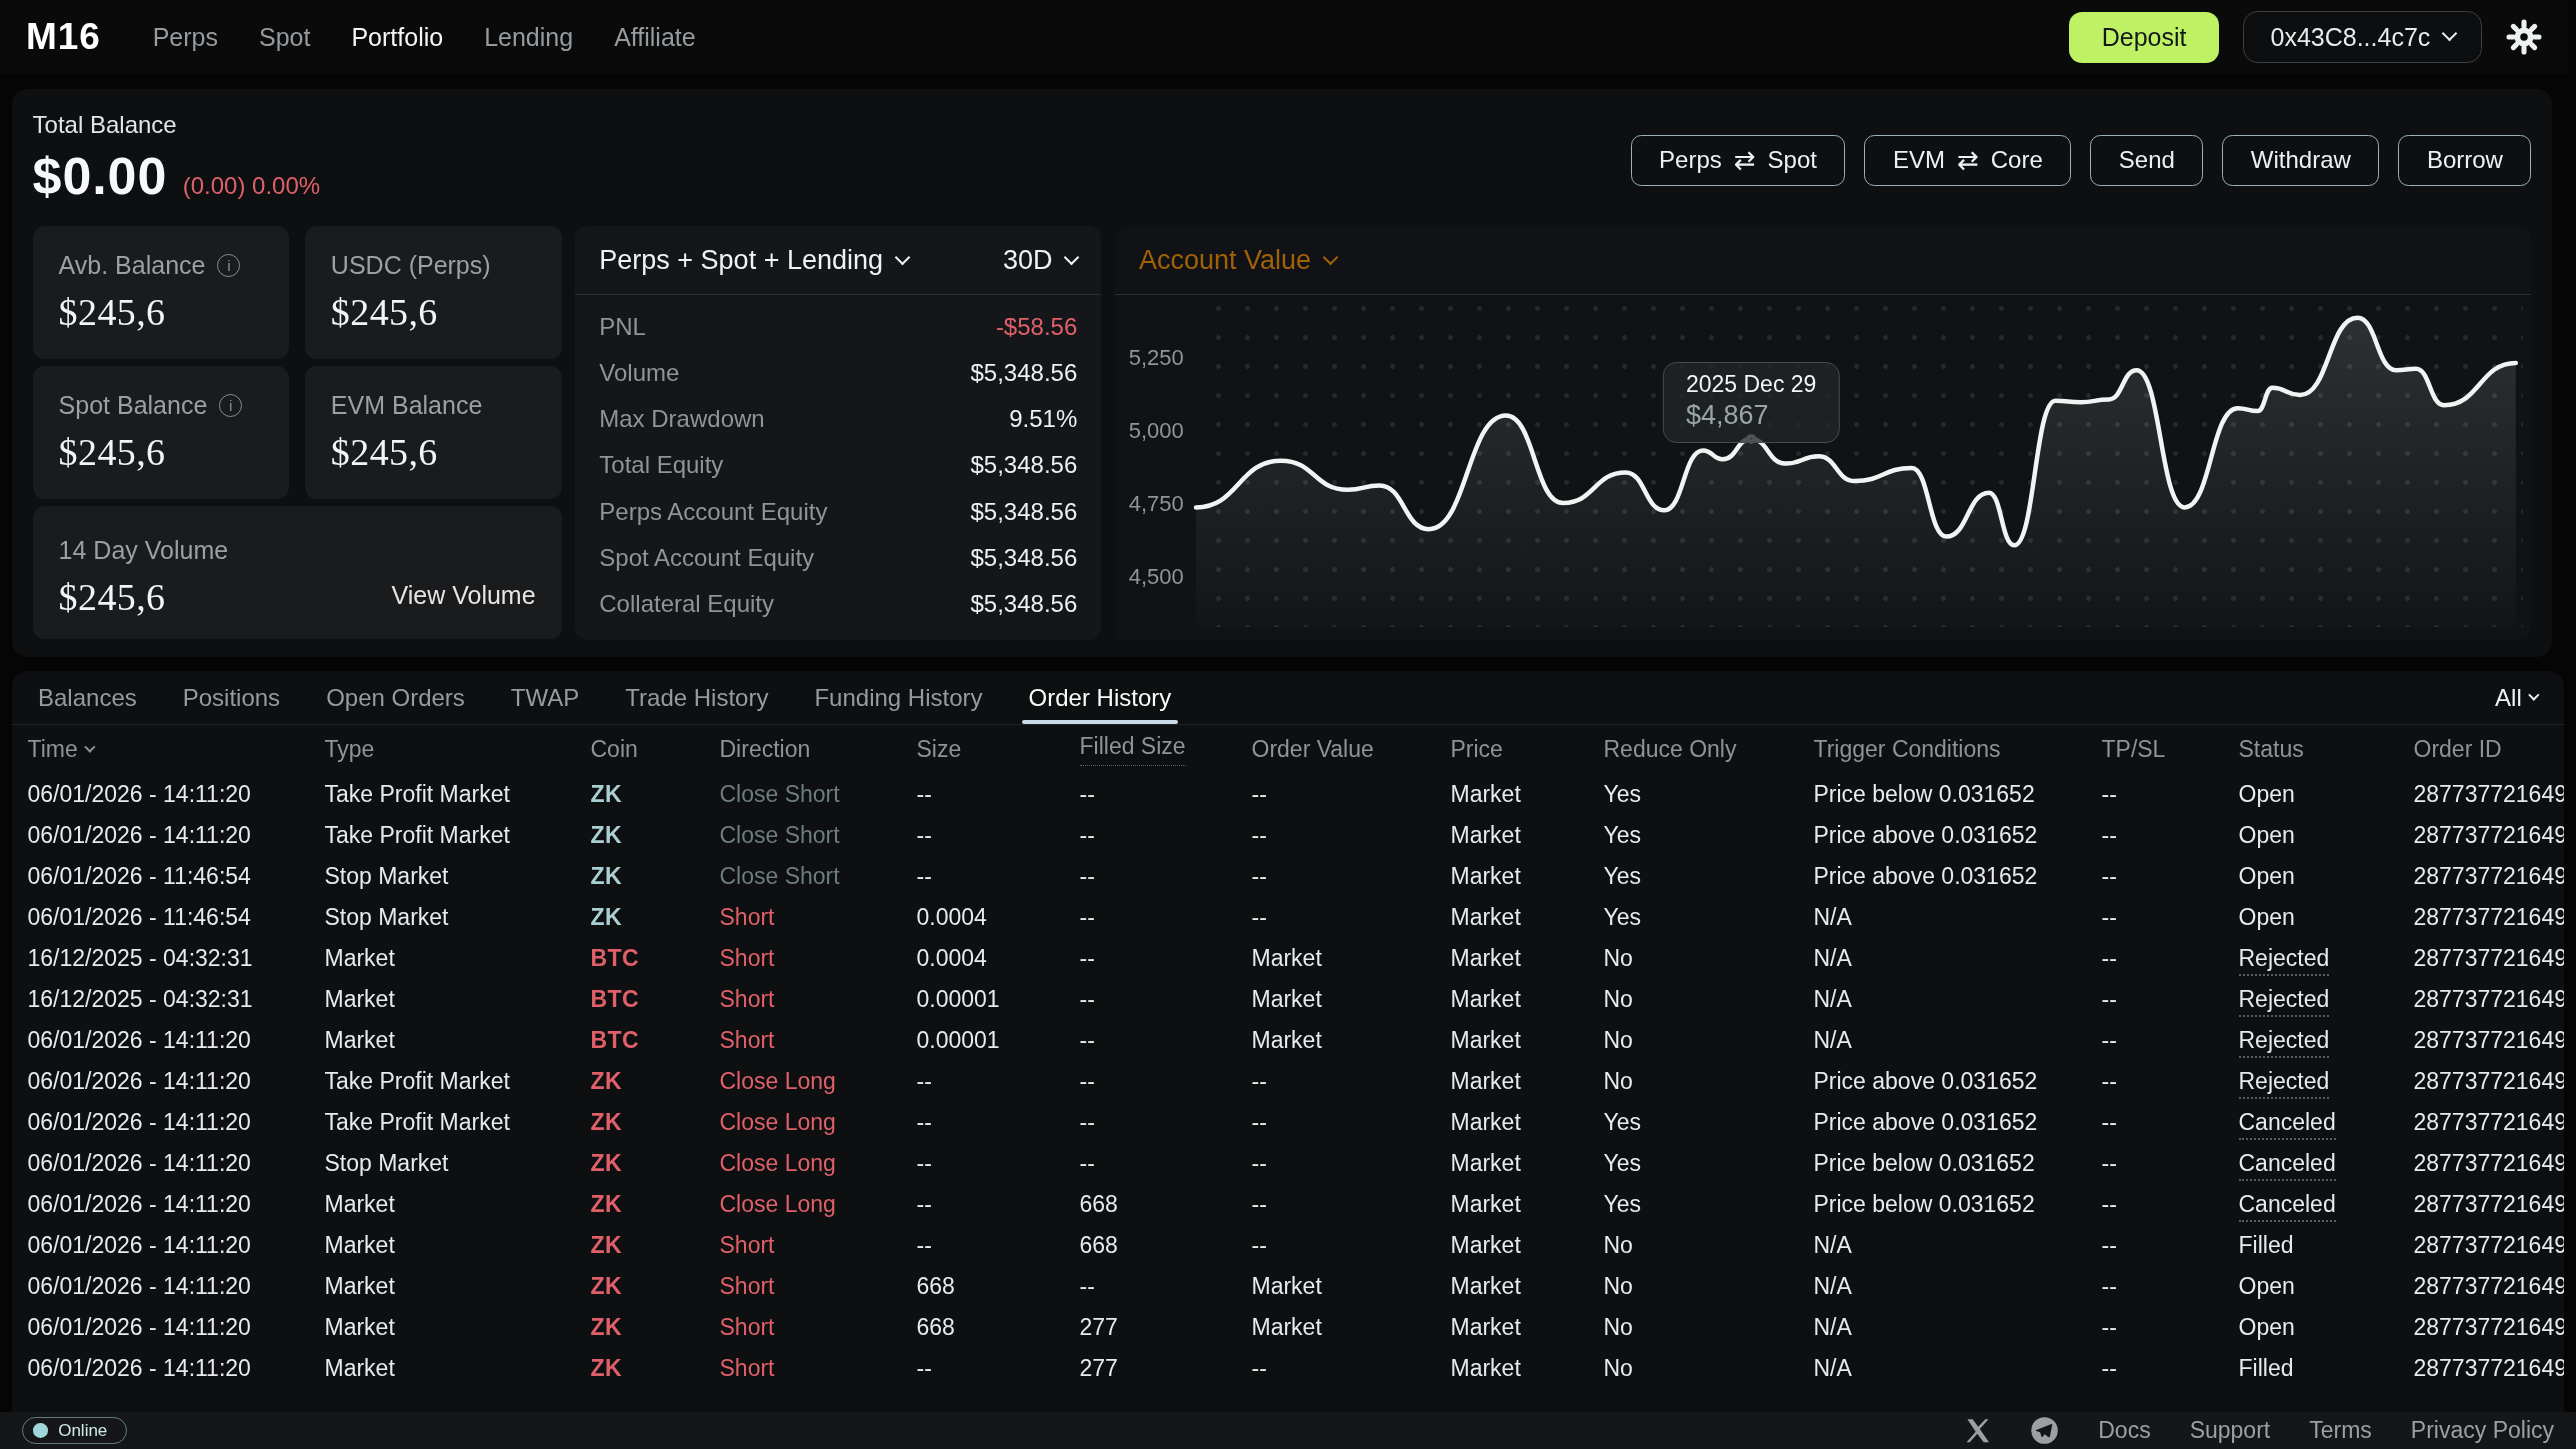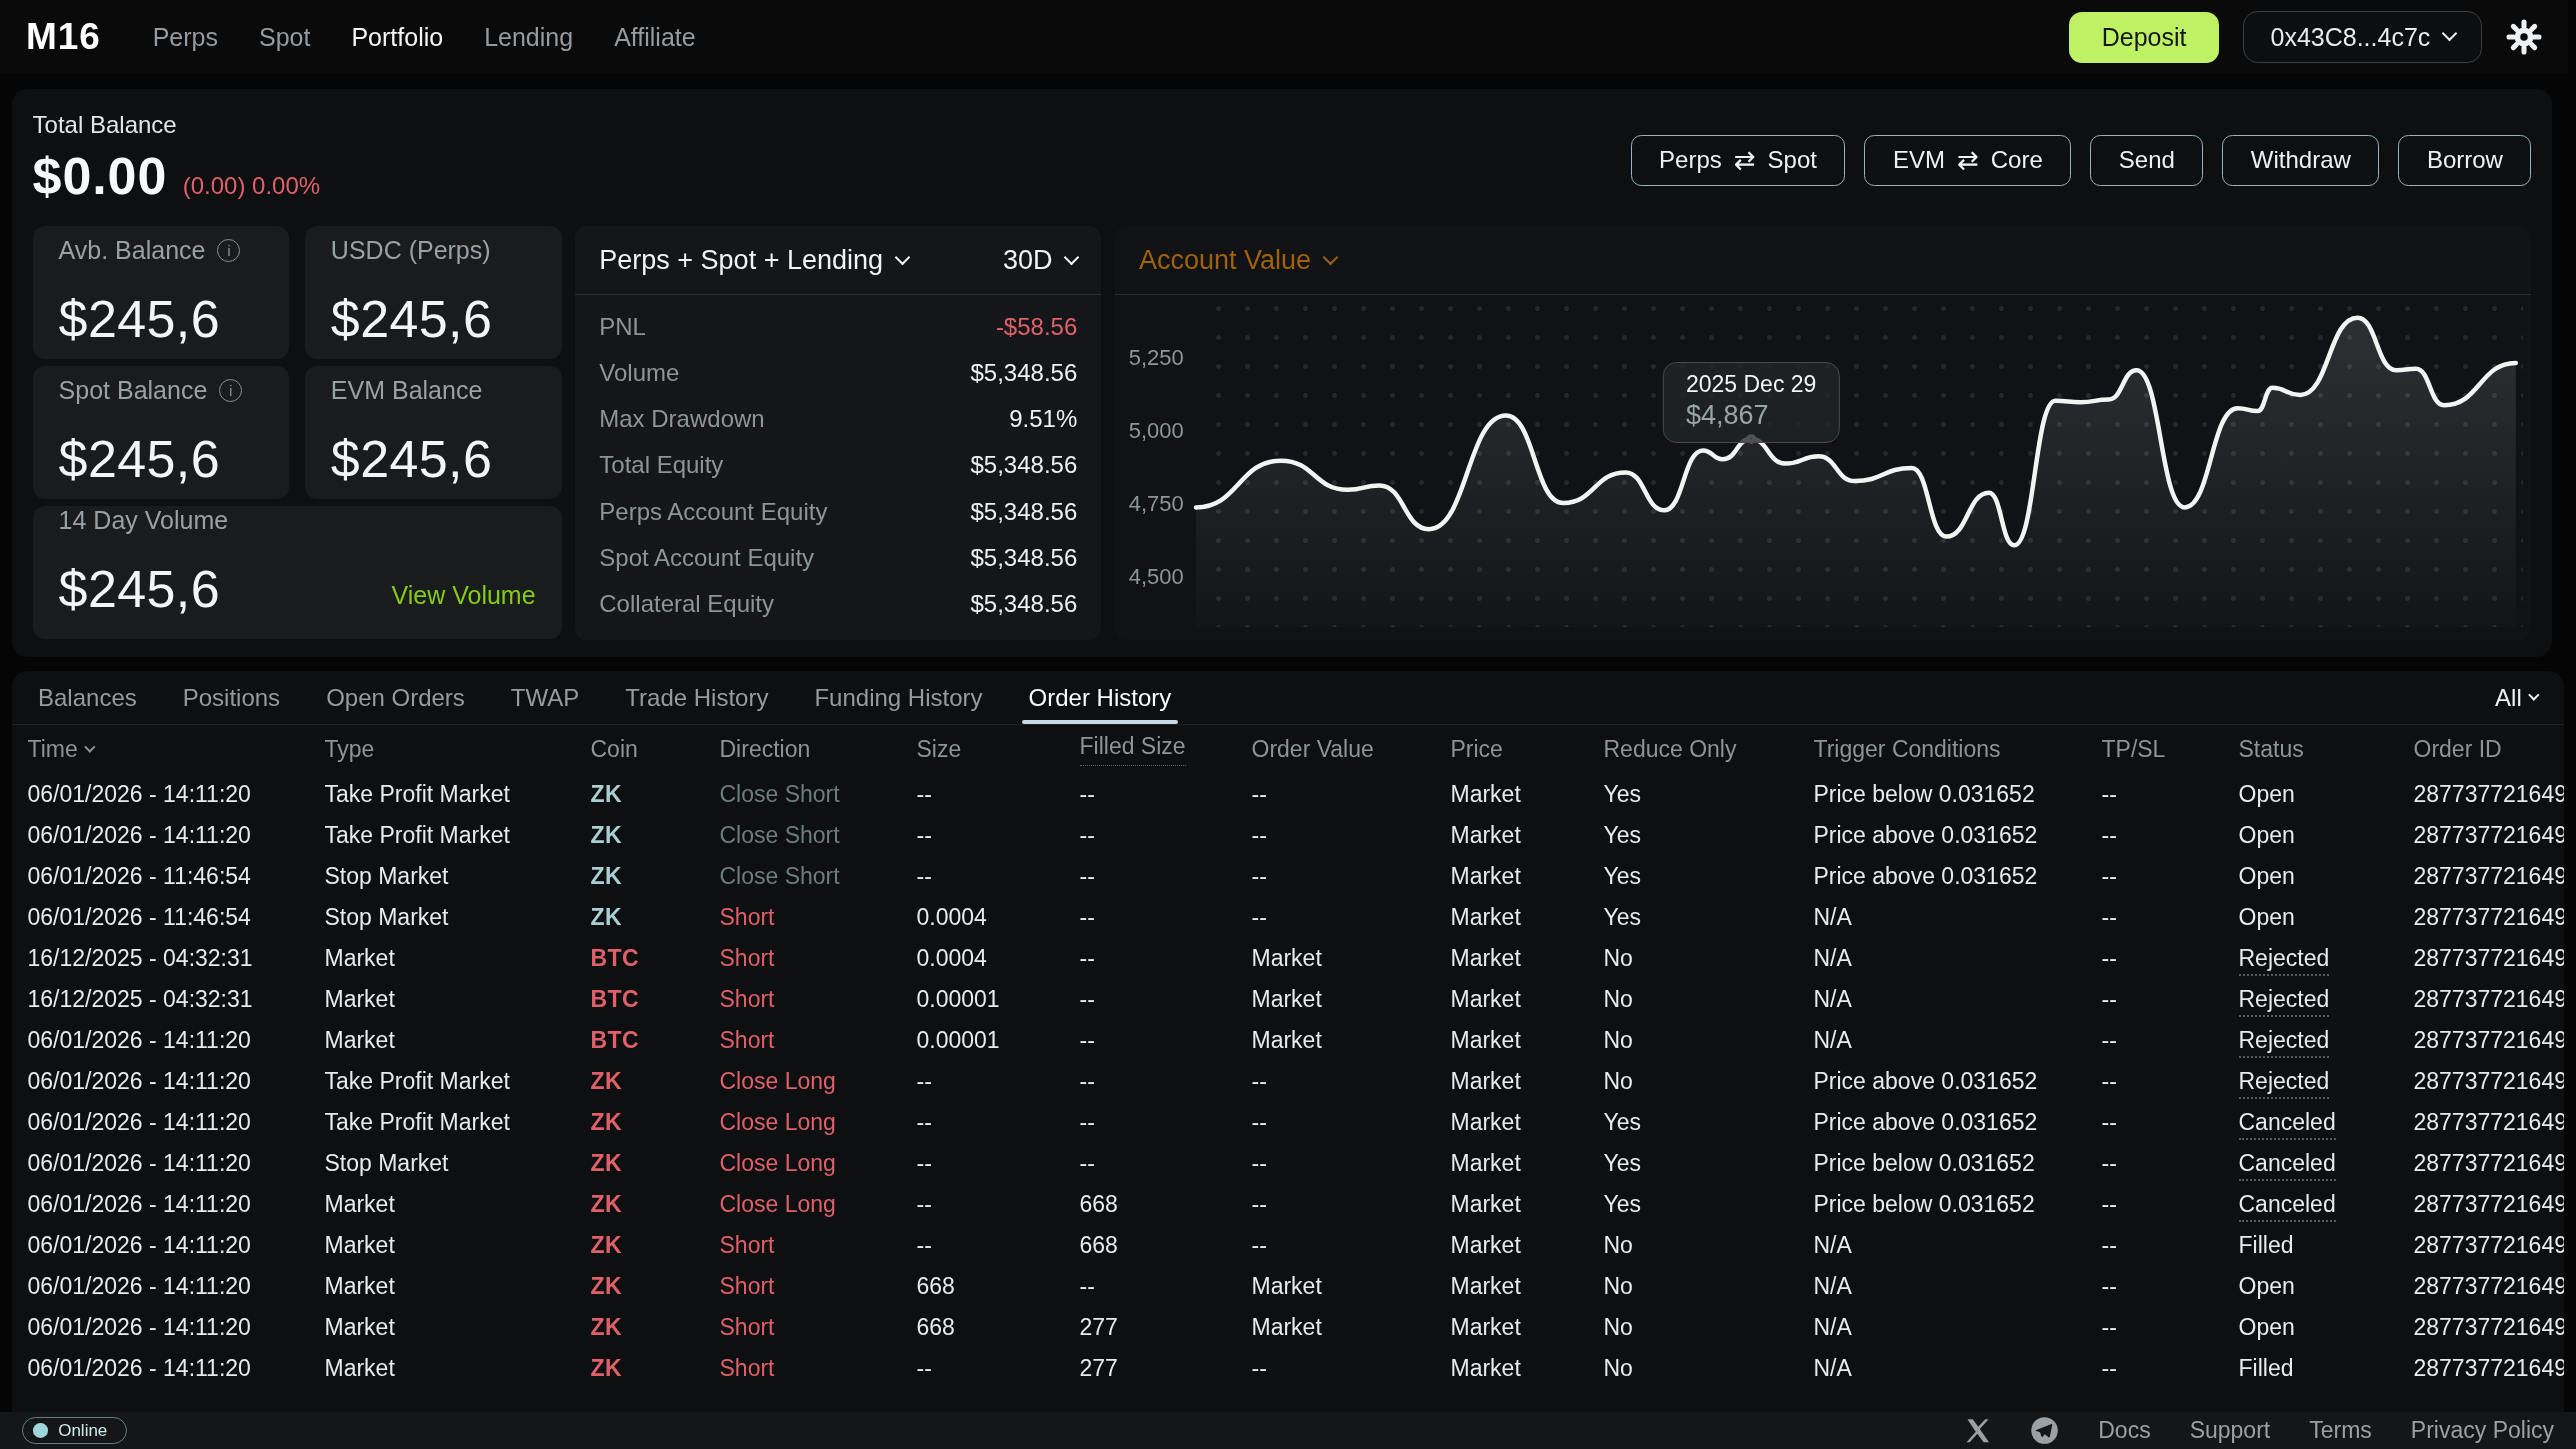--- a/index.html
+++ b/index.html
@@ -29,23 +29,23 @@
   .actions{margin-left:auto;display:flex;gap:19px;padding-top:24px;}
   .action-btn{display:flex;align-items:center;gap:12px;font-size:24px;color:#eef1f2;background:transparent;border:1.7px solid #9db1bb;border-radius:10.3px;padding:10.3px 27.5px;font-family:inherit;cursor:pointer;}
   .swap-icon{font-size:26px;line-height:1;}
   .content-grid{display:grid;grid-template-columns:529px 526px 1fr;gap:0 13.7px;margin-top:20.6px;height:414px;}
 
   
   .cards{display:grid;grid-template-columns:1fr 1fr;grid-template-rows:133px 133px 133px;gap:6.9px 15.5px;}
   .card{background:#191b1d;border-radius:12px;padding:20.6px 26px;display:flex;flex-direction:column;justify-content:center;}
   .card.wide{grid-column:1/-1;flex-direction:row;align-items:flex-end;}
   .card-label{font-size:25px;color:#99a1a5;display:flex;align-items:center;gap:12px;}
-  .card-value{font-size:52px;color:#f2f4f5;margin-top:24px;font-weight:500;letter-spacing:0.4px;}
+  .card-value{font-size:38px;color:#f2f4f5;margin-top:10px;font-weight:500;letter-spacing:0.4px;font-family:Liberation Serif, serif;}
   .info-i{width:23px;height:23px;border:1.7px solid #868e92;border-radius:50%;font-size:15.5px;display:inline-flex;align-items:center;justify-content:center;color:#868e92;flex:none;}
-  .view-volume{margin-left:auto;font-size:25px;color:#84cc16;margin-bottom:8.6px;cursor:pointer;}
+  .view-volume{margin-left:auto;font-size:25px;color:#e5e5e5;margin-bottom:8.6px;cursor:pointer;}
 
   
   .stats-panel{background:#141619;border-radius:12px;display:flex;flex-direction:column;overflow:hidden;}
   .stats-header{display:flex;align-items:center;justify-content:space-between;padding:0 24px;height:69px;font-size:27px;color:#f0f2f3;border-bottom:1.7px solid #2c2f31;flex:none;}
   .dd{display:flex;align-items:center;cursor:pointer;}
   .stats-body{padding:8.6px 24px 13.7px;display:flex;flex-direction:column;justify-content:space-around;flex:1;}
   .stat-row{display:flex;justify-content:space-between;font-size:24px;}
   .stat-label{color:#8d9598;}
   .stat-value{color:#eef0f1;}
   .stat-value.neg{color:#e0606a;}

